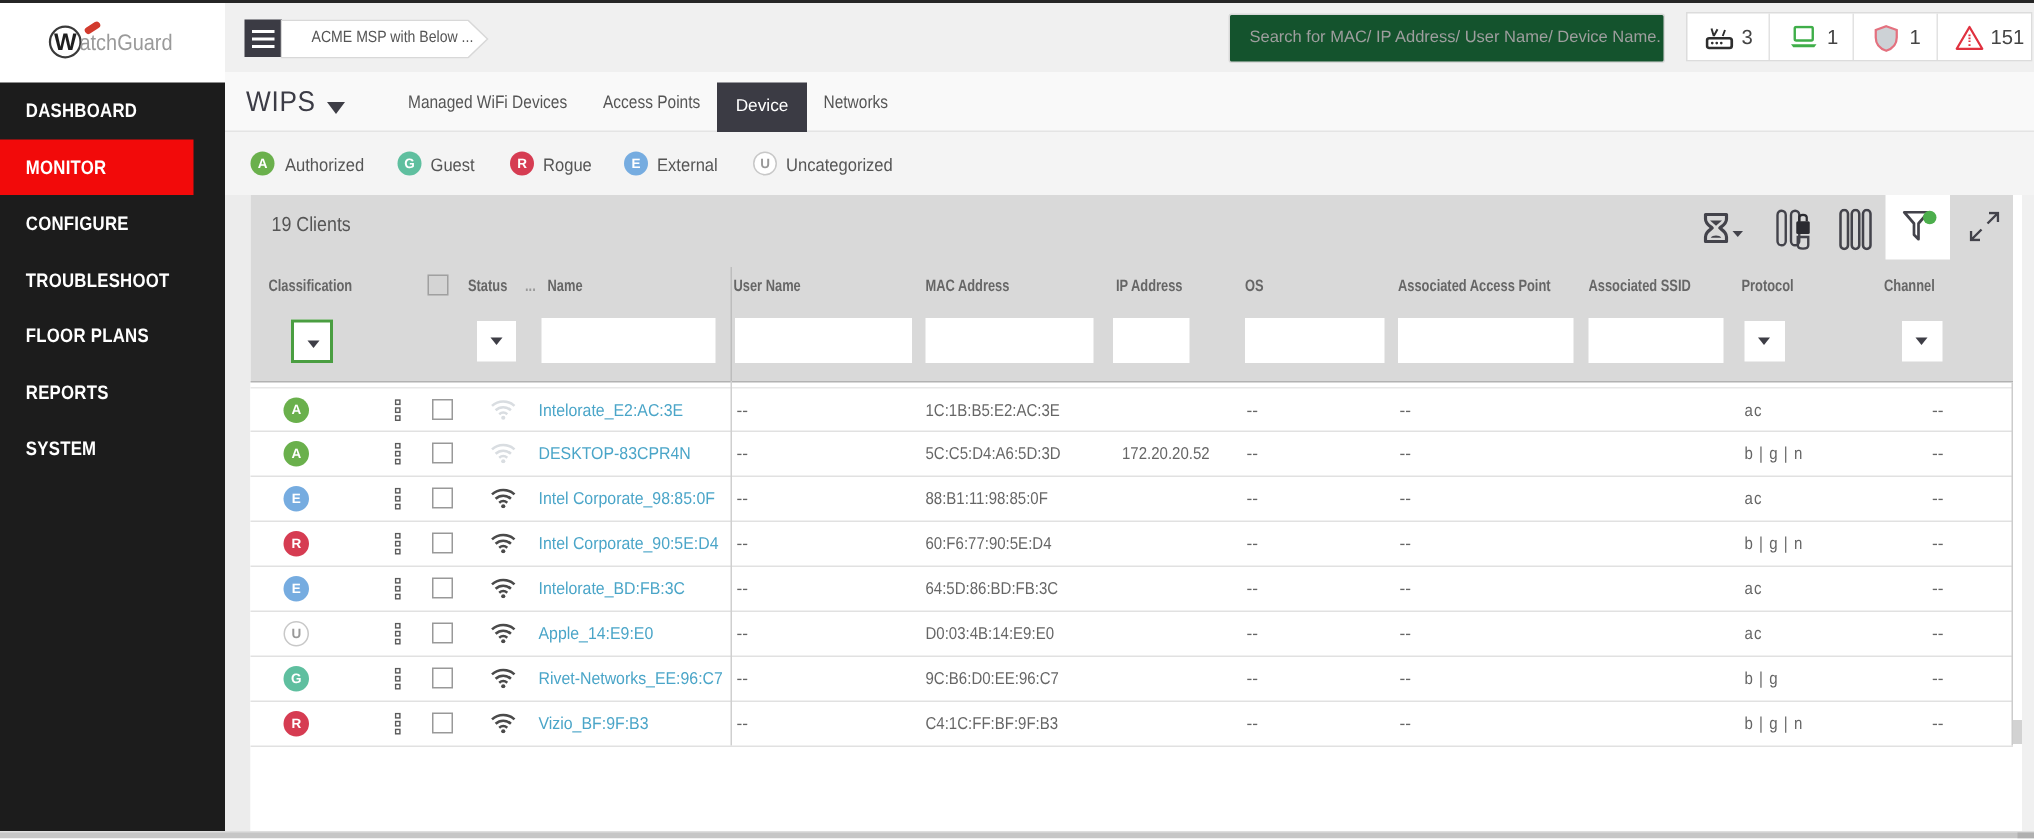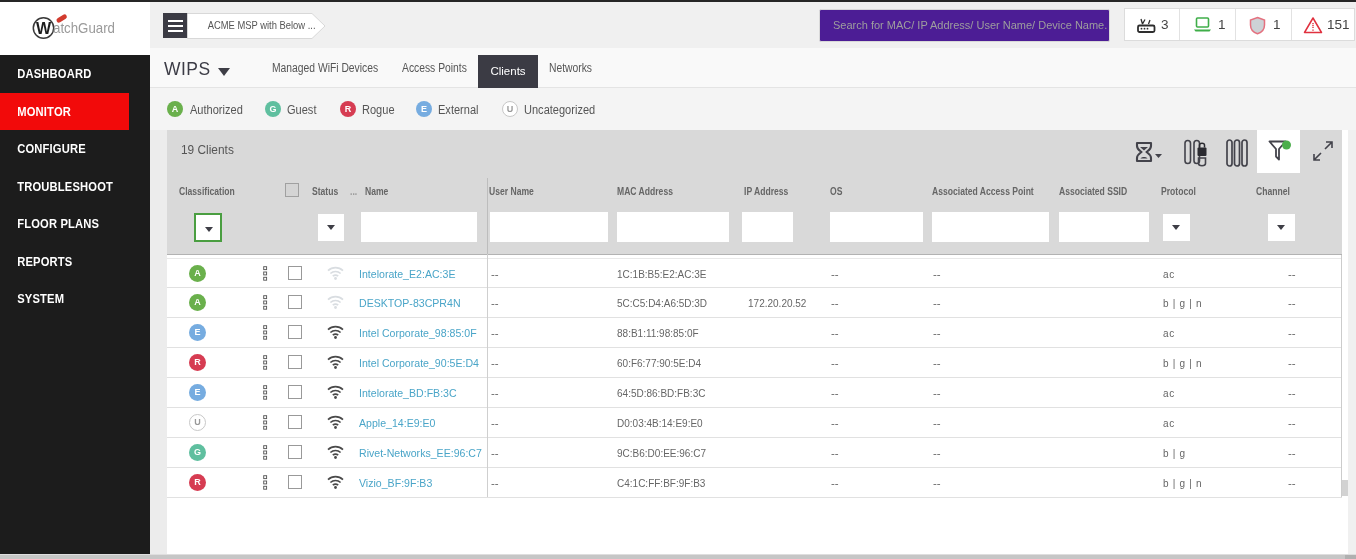--- a/index.html
+++ b/index.html
@@ -16,21 +16,21 @@
 #menu { left:0; top:55px; width:150px; }
 .mitem { height:37.5px; line-height:37.5px; padding-left:20px; color:#fff;
   font-size:13px; font-weight:bold; letter-spacing:0.2px; transform:scaleX(0.86); transform-origin:0 50%; }
 .mitem.active { background:#f20a0a; }
 
 
 #topbar { left:150px; top:2px; width:1206px; height:46px; background:#f0f0f0; }
 #hamb { left:13px; top:11px; width:25px; height:25px; background:#3b3b44; }
 #hamb div { position:absolute; left:5px; width:15px; height:2px; background:#fff; }
 #crumbtxt { left:50px; top:17px; font-size:10.8px; color:#555; width:118px; text-align:center; white-space:nowrap; transform:scaleX(0.87); transform-origin:50% 50%; }
-#search { left:669px; top:7px; width:291px; height:33px; background:#4c1d95;
+#search { left:669px; top:7px; width:291px; height:33px; background:#14532d;
   border:1px solid #d9d9d9; border-radius:2px; font-size:11px; color:#9e9e9e;
   line-height:31px; padding-left:13px; white-space:nowrap; }
 #statusbox { left:974px; top:6px; width:231px; height:33px; background:#fff;
   border:1px solid #dcdcdc; }
 .scell { position:absolute; top:0; height:31px; border-right:1px solid #e2e2e2; }
 .snum { position:absolute; font-size:13.5px; color:#444; top:8px; }
 
 
 #tabsrow { left:150px; top:48px; width:1206px; height:40px; background:#f9f9f9;
   border-bottom:1px solid #e4e4e4; }
@@ -145,21 +145,21 @@
     </svg>
     <div class="snum" style="left:202px;">151</div>
   </div>
 </div>
 
 <div class="abs" id="tabsrow">
   <div class="abs" id="wips">WIPS</div>
   <div class="abs caret" style="left:68px; top:20px; border-top-width:8px; border-left-width:6.5px; border-right-width:6.5px;"></div>
   <div class="tab" style="left:122px;">Managed WiFi Devices</div>
   <div class="tab" style="left:252px;">Access Points</div>
-  <div class="abs" id="tabclients">Clients</div>
+  <div class="abs" id="tabclients">Device</div>
   <div class="tab" style="left:399px;">Networks</div>
 </div>
 
 <div class="abs" id="legendrow">
   <div class="lbadge bA" style="left:17px;">A</div>
     <div class="ltxt" style="left:40px;">Authorized</div>
   <div class="lbadge bG" style="left:115px;">G</div>
     <div class="ltxt" style="left:137px;">Guest</div>
   <div class="lbadge bR" style="left:190px;">R</div>
     <div class="ltxt" style="left:212px;">Rogue</div>

